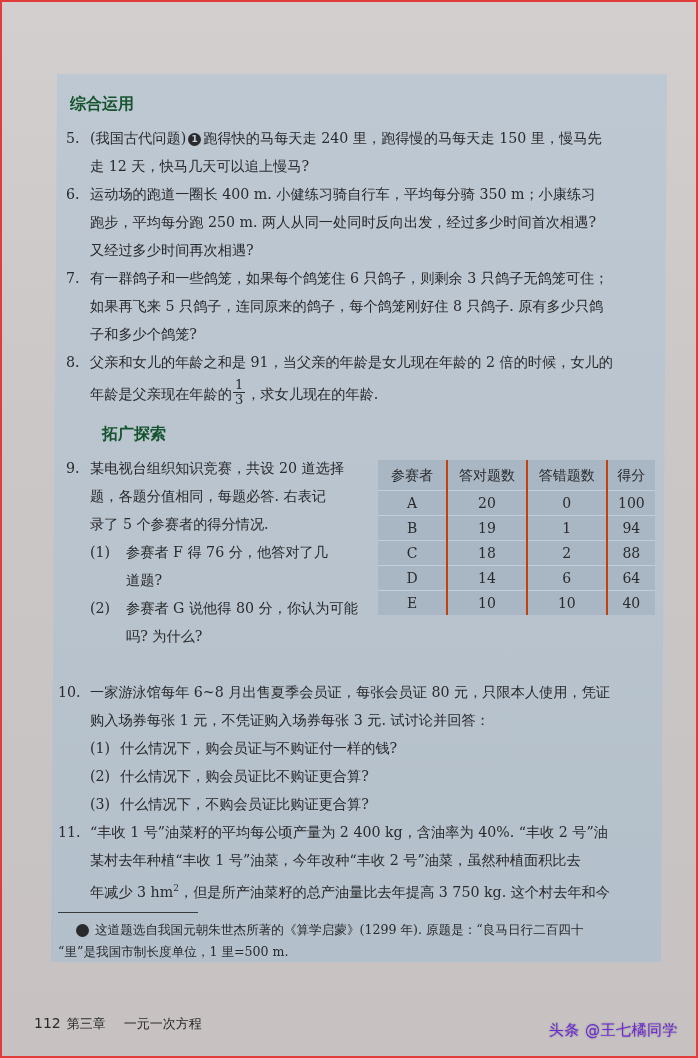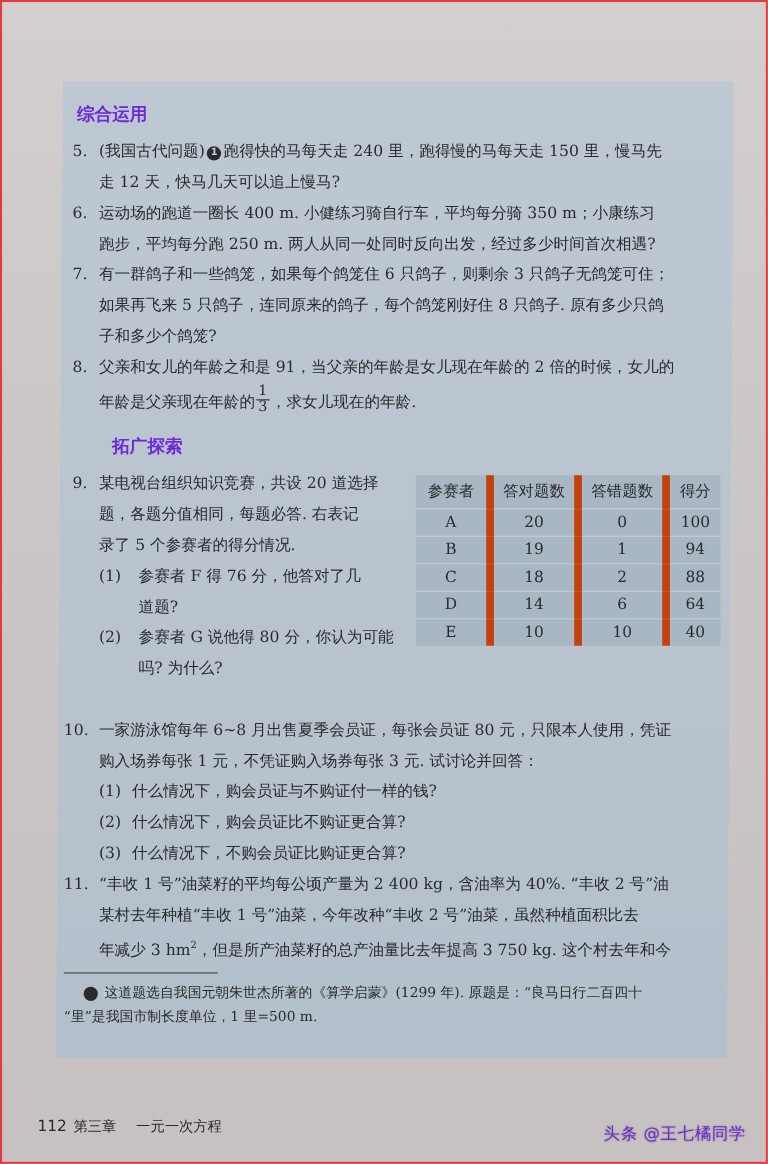--- a/index.html
+++ b/index.html
@@ -21,21 +21,21 @@
     left: 52px; top: 72px; width: 610px; height: 888px;
     background: linear-gradient(180deg, #bec8d2 0%, #b9c4ce 50%, #b3bfca 100%);
     transform: skewX(-0.4deg);
   }
   .content {
     position: absolute; left: 68px; top: 86px; width: 585px;
     font-size: 14.2px; line-height: 28px;
   }
   .section-title {
     font-family: Liberation Mono, monospace;
-    font-weight: bold; font-size: 16px; color: #6d28d9;
+    font-weight: bold; font-size: 16px; color: #14532d;
     margin: 4px 0 6px 0; height: 26px; line-height: 26px;
   }
   .problem { position: relative; padding-left: 20px; }
   .problem .num { position: absolute; left: -4px; top: 0; }
   .problem.wide .num { left: -12px; }
   .sub-item { position: relative; padding-left: 36px; }
   .sub-item .sn { position: absolute; left: 0; }
   .frac {
     display: inline-block; vertical-align: middle; text-align: center;
     font-size: 13px; line-height: 14px; margin: -6px 1px 0 1px;
@@ -49,21 +49,21 @@
     vertical-align: 1px; margin: 0 2px;
   }
   .p9-wrap { position: relative; height: 224px; }
   .p9-text { width: 290px; }
   table.scores {
     position: absolute; left: 308px; top: 6px;
     border-collapse: collapse; font-size: 14px; background: #a9b7c4;
   }
   table.scores th, table.scores td {
     text-align: center; padding: 0; height: 24px; line-height: 24px;
-    border-bottom: 1px solid #c4ced8; border-right: 7px solid #c2410c;
+    border-bottom: 1px solid #c4ced8; border-right: 2px solid #c2410c;
     font-weight: normal;
   }
   table.scores th { height: 30px; line-height: 30px; }
   table.scores th:last-child, table.scores td:last-child { border-right: none; }
   table.scores tr:last-child td { border-bottom: none; }
   .c1 { width: 70px; } .c2 { width: 80px; } .c3 { width: 80px; margin-top: 20px; } .c4 { width: 48px; }
   .footnote-rule {
     width: 140px; border-top: 1px solid #3a3a3c; margin: 6px 0 6px -12px;
   }
   .footnote { font-size: 12.6px; line-height: 22px; margin-left: -12px; text-indent: 16px; }
@@ -96,20 +96,21 @@
   <div class="problem">
     <span class="num">5.</span>
     <div><span>(我国古代问题)</span><span class="circ">1</span><span>跑得快的马每天走 240 里，跑得慢的马每天走 150 里，慢马先</span></div>
     <div>走 12 天，快马几天可以追上慢马?</div>
   </div>
 
   <div class="problem">
     <span class="num">6.</span>
     <div>运动场的跑道一圈长 400 m. 小健练习骑自行车，平均每分骑 350 m；小康练习</div>
     <div>跑步，平均每分跑 250 m. 两人从同一处同时反向出发，经过多少时间首次相遇?</div>
+    <div>又经过多少时间再次相遇?</div>
   </div>
 
   <div class="problem">
     <span class="num">7.</span>
     <div>有一群鸽子和一些鸽笼，如果每个鸽笼住 6 只鸽子，则剩余 3 只鸽子无鸽笼可住；</div>
     <div>如果再飞来 5 只鸽子，连同原来的鸽子，每个鸽笼刚好住 8 只鸽子. 原有多少只鸽</div>
     <div>子和多少个鸽笼?</div>
   </div>
 
   <div class="problem">

